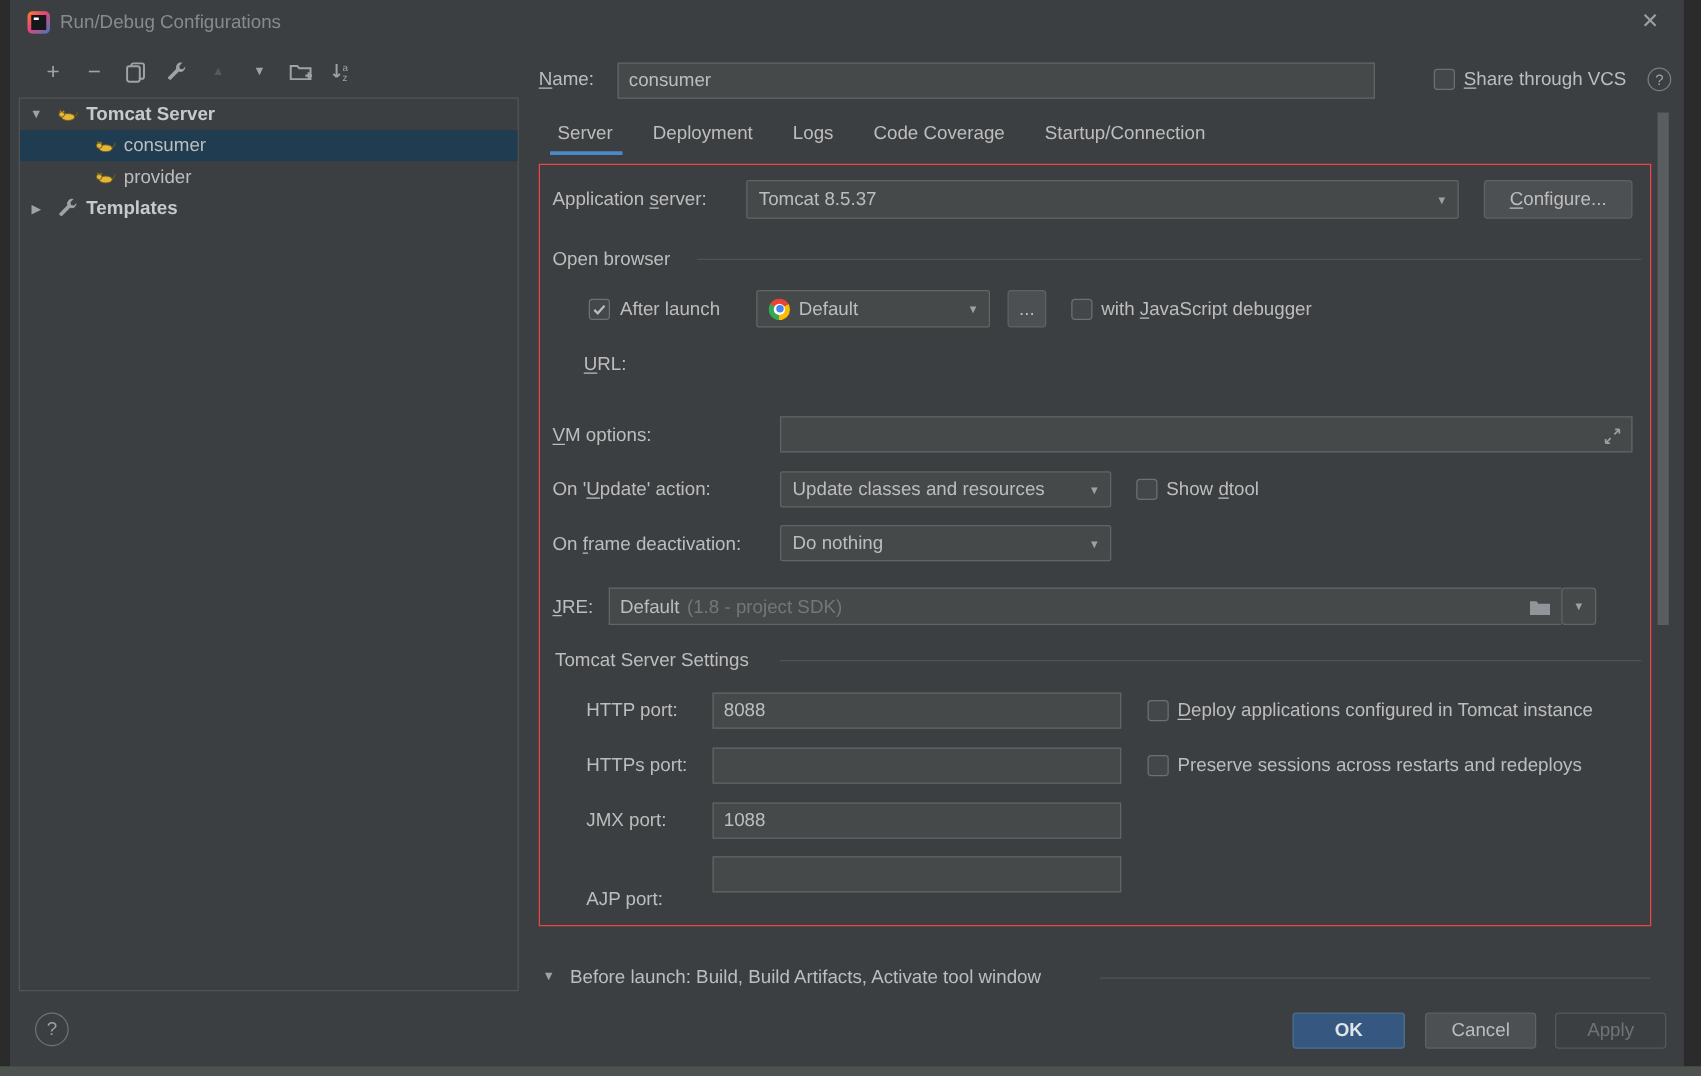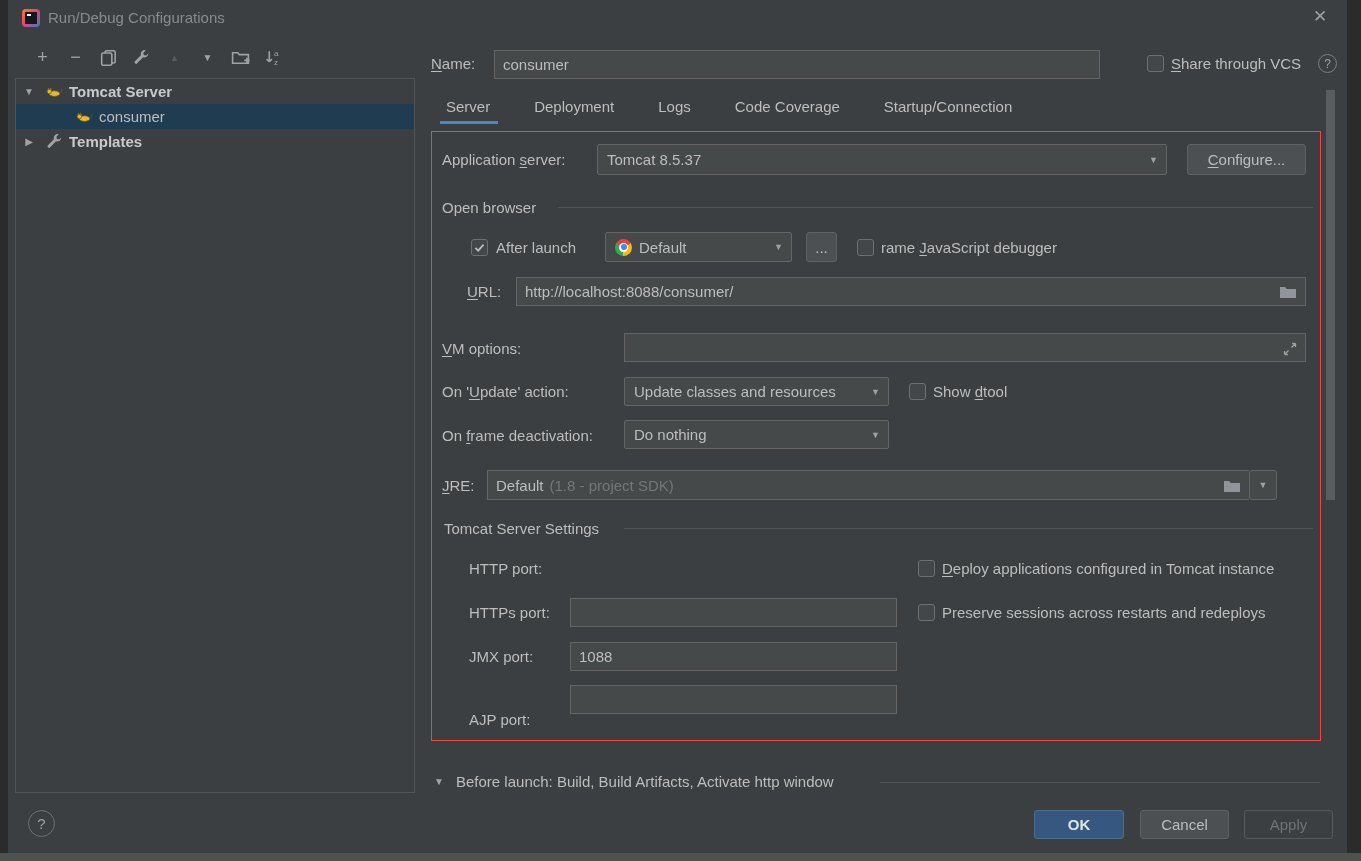--- a/index.html
+++ b/index.html
@@ -45,21 +45,21 @@
 
   .tree { position:absolute; left:7px; top:78px; width:400px; height:715px; border:1px solid #525556; }
   .trow { height:25px; display:flex; align-items:center; font-size:15px; color:#bdbdbd; }
   .trow.sel { background:#1f3c51; }
   .trow .tw { width:14px; text-align:center; font-size:10px; color:#9fa3a6; margin-left:6px; }
   .trow .ticon { width:17px; height:17px; margin-left:10px; margin-right:6px; flex:0 0 auto; }
   .trow.child { padding-left:60px; }
   .trow.child .ticon { margin-left:0; }
   .trow b { color:#c7cacc; }
 
-  .tabs { position:absolute; left:438px; top:98px; display:flex; gap:44px; font-size:15px; color:#bdbdbd; }
+  .tabs { position:absolute; left:438px; top:98px; display:flex; gap:32px; font-size:15px; color:#bdbdbd; }
   .tab { cursor:default; }
   .tab-underline { position:absolute; left:432px; top:121px; width:58px; height:3px; }
 
   .panel { position:absolute; left:423px; top:131px; width:890px; height:610px; border:1px solid #ef4444; }
 
   .chrome { width:17px; height:17px; border-radius:50%; position:relative; flex:0 0 auto;
             background:conic-gradient(from 60deg,#fbbc05 0 120deg,#34a853 0 240deg,#ea4335 0); }
   .chrome::before { content:""; position:absolute; left:4px; top:4px; width:9px; height:9px;
                     background:#fff; border-radius:50%; }
   .chrome::after { content:""; position:absolute; left:5.5px; top:5.5px; width:6px; height:6px;
@@ -136,20 +136,30 @@
     <div class="trow child sel">
       <svg class="ticon" viewBox="0 0 16 16">
           <ellipse cx="8" cy="10" rx="5" ry="2.6" fill="#e3b83a" stroke="#6d5a14" stroke-width="0.7"></ellipse>
           <circle cx="3.2" cy="8" r="2.1" fill="#e3b83a" stroke="#6d5a14" stroke-width="0.7"></circle>
           <path d="M1.8 6.6l.2-1.8 1.3 1.1z" fill="#e3b83a" stroke="#6d5a14" stroke-width="0.5"></path>
           <path d="M4.2 6.7l-.1-1.9 1.3 1.2z" fill="#e3b83a" stroke="#6d5a14" stroke-width="0.5"></path>
           <path d="M12.6 9.2c1.7-.3 2.5-1.7 2.3-3.3" fill="none" stroke="#6d5a14" stroke-width="0.9"></path>
         </svg>
       <span>consumer</span>
     </div>
+    <div class="trow child">
+      <svg class="ticon" viewBox="0 0 16 16">
+          <ellipse cx="8" cy="10" rx="5" ry="2.6" fill="#e3b83a" stroke="#6d5a14" stroke-width="0.7"></ellipse>
+          <circle cx="3.2" cy="8" r="2.1" fill="#e3b83a" stroke="#6d5a14" stroke-width="0.7"></circle>
+          <path d="M1.8 6.6l.2-1.8 1.3 1.1z" fill="#e3b83a" stroke="#6d5a14" stroke-width="0.5"></path>
+          <path d="M4.2 6.7l-.1-1.9 1.3 1.2z" fill="#e3b83a" stroke="#6d5a14" stroke-width="0.5"></path>
+          <path d="M12.6 9.2c1.7-.3 2.5-1.7 2.3-3.3" fill="none" stroke="#6d5a14" stroke-width="0.9"></path>
+        </svg>
+      <span>provider</span>
+    </div>
     <div class="trow">
       <span class="tw">▶</span>
       <svg class="ticon" viewBox="0 0 16 16">
           <path d="M14.4 4.2a3.7 3.7 0 0 1-4.9 3.6L4.1 13.2a1.45 1.45 0 1 1-2-2L7.4 5.8a3.7 3.7 0 0 1 4.7-4.6L9.8 3.5l.4 2.2 2.2.4z" fill="#9fa3a6"></path>
         </svg>
       <b>Templates</b>
     </div>
   </div>
 
   <div class="lbl" style="left:423px; top:54px;"><span class="mn">N</span><span>ame:</span></div>
@@ -187,29 +197,23 @@
         </svg>
     </div>
     <div class="lbl" style="left:64px; top:106px;">After launch</div>
     <div class="combo" style="left:173px; top:100px; width:187px; height:30px;">
       <span class="chrome"></span>
       <span>Default</span>
       <span class="caret">▼</span>
     </div>
     <div class="btn" style="left:374px; top:100px; width:31px; height:30px;">...</div>
     <div class="cb" style="left:425px; top:107px;"></div>
-    <div class="lbl" style="left:449px; top:106px;"><span>rame </span><span class="mn">J</span><span>avaScript debugger</span></div>
+    <div class="lbl" style="left:449px; top:106px;"><span>with </span><span class="mn">J</span><span>avaScript debugger</span></div>
 
     <div class="lbl" style="left:35px; top:150px;"><span class="mn">U</span><span>RL:</span></div>
-    <div class="field" style="left:84px; top:145px; width:790px; height:29px;">
-      <span>http://localhost:8088/consumer/</span>
-      <svg style="position:absolute; right:8px; top:8px;" width="18" height="13" viewBox="0 0 18 13">
-          <path d="M1 12V1h5.2l1.5 2H17v9z" fill="#8f9598"></path>
-        </svg>
-    </div>
 
     <div class="lbl" style="left:10px; top:207px;"><span class="mn">V</span><span>M options:</span></div>
     <div class="field" style="left:192px; top:201px; width:682px; height:29px;">
       <span></span>
       <svg style="position:absolute; right:8px; top:8px;" width="14" height="14" viewBox="0 0 14 14">
           <path d="M8.5 5.5l4-4M12.5 1.5v3.4M12.5 1.5H9.1M5.5 8.5l-4 4M1.5 12.5V9.1M1.5 12.5h3.4" stroke="#9da1a3" stroke-width="1.3" fill="none"></path>
         </svg>
     </div>
 
     <div class="lbl" style="left:10px; top:250px;"><span>On '</span><span class="mn">U</span><span>pdate' action:</span></div>
@@ -235,37 +239,38 @@
         </svg>
     </div>
     <div class="btn" style="left:817px; top:338px; width:28px; height:30px; background:#45494a; border-color:#646464;">
         <span style="font-size:9px; color:#9da1a3;">▼</span>
       </div>
 
     <div class="lbl" style="left:12px; top:387px;">Tomcat Server Settings</div>
     <div class="hline" style="left:192px; top:396px; width:689px;"></div>
 
     <div class="lbl" style="left:37px; top:427px;">HTTP port:</div>
+    <input class="field" style="left: 138px; top: 422px; width: 327px; height: 29px;" value="8088">
     <div class="cb" style="left:486px; top:428px;"></div>
     <div class="lbl" style="left:510px; top:427px;"><span class="mn">D</span><span>eploy applications configured in Tomcat instance</span></div>
 
     <div class="lbl" style="left:37px; top:471px;">HTTPs port:</div>
     <input class="field" style="left: 138px; top: 466px; width: 327px; height: 29px;" value="">
     <div class="cb" style="left:486px; top:472px;"></div>
     <div class="lbl" style="left:510px; top:471px;">Preserve sessions across restarts and redeploys</div>
 
     <div class="lbl" style="left:37px; top:515px;">JMX port:</div>
     <input class="field" style="left: 138px; top: 510px; width: 327px; height: 29px;" value="1088">
 
     <div class="lbl" style="left:37px; top:558px;margin-top:20px;">AJP port:</div>
     <input class="field" style="left: 138px; top: 553px; width: 327px; height: 29px;" value="">
   </div>
 
   <span style="position:absolute; left:426px; top:776px; font-size:10px; color:#9fa3a6;">▼</span>
-  <div class="lbl" style="left:448px; top:772px;">Before launch: Build, Build Artifacts, Activate http window</div>
+  <div class="lbl" style="left:448px; top:772px;">Before launch: Build, Build Artifacts, Activate tool window</div>
   <div class="hline" style="left:872px; top:782px; width:440px;"></div>
 
   <div class="help-circle help-big" style="left:20px; top:810px;">?</div>
   <div class="btn primary" style="left:1026px; top:810px; width:90px; height:29px;">OK</div>
   <div class="btn" style="left:1132px; top:810px; width:89px; height:29px;">Cancel</div>
   <div class="btn disabled" style="left:1236px; top:810px; width:89px; height:29px;">Apply</div>
 
   <div class="sb-thumb"></div>
 </div>
 

